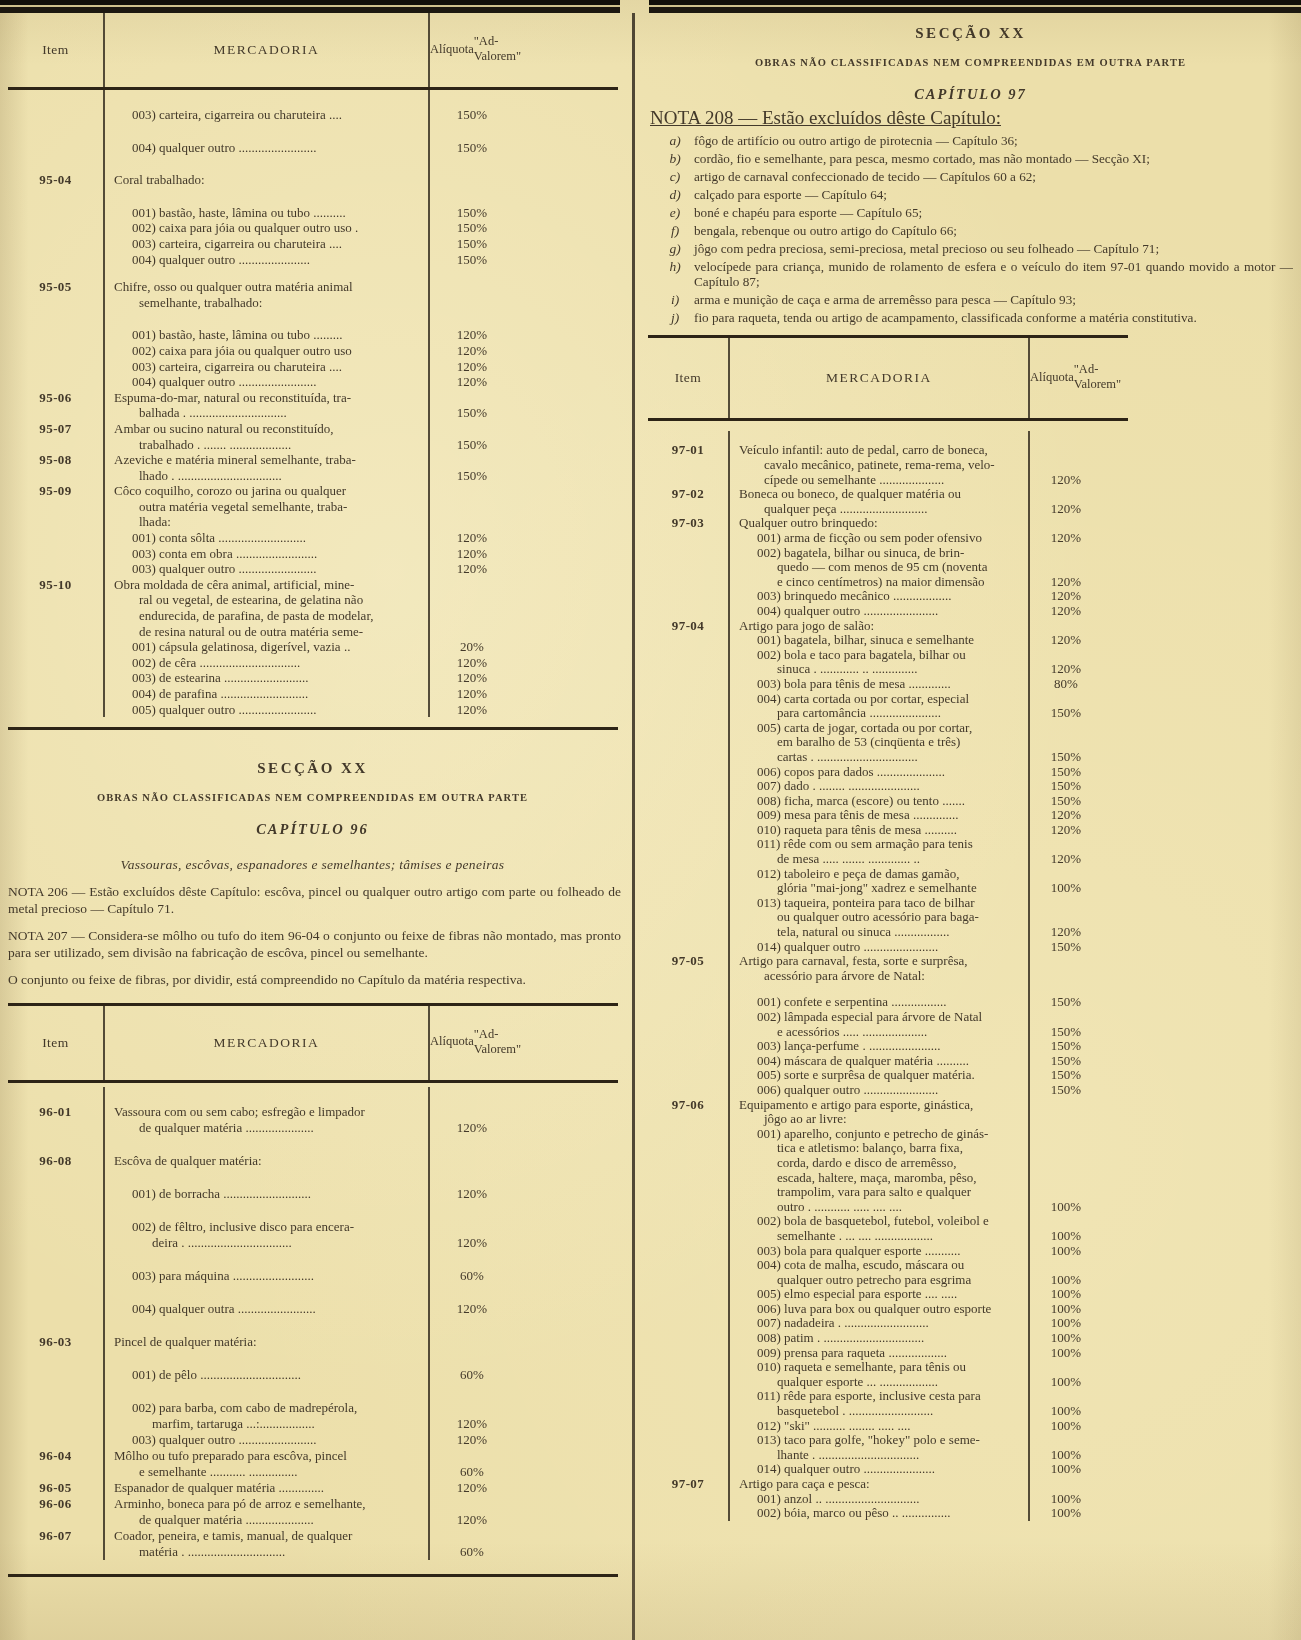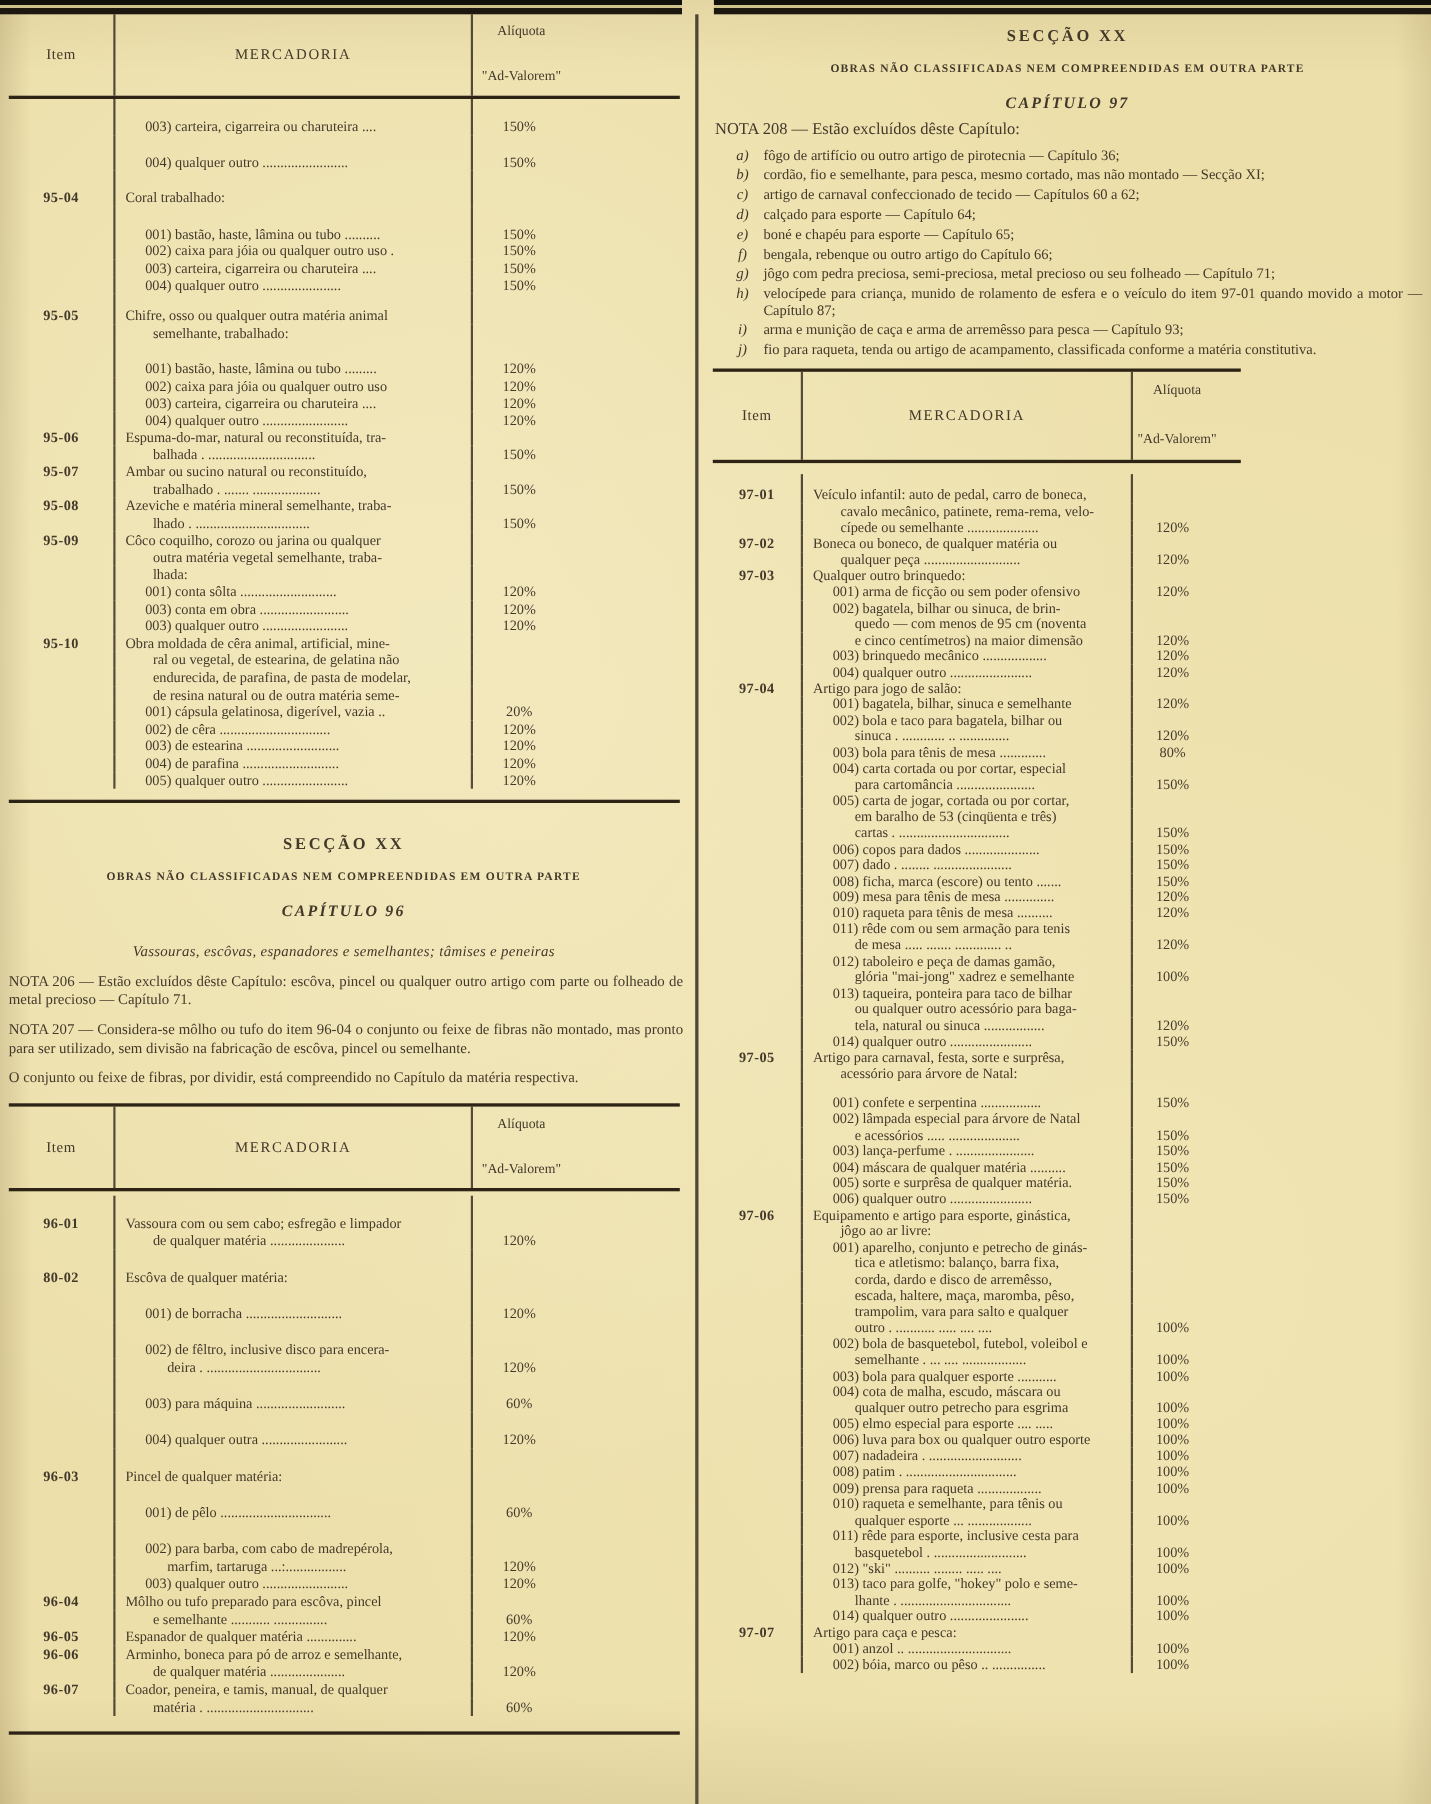--- a/index.html
+++ b/index.html
@@ -33,21 +33,21 @@
   .tblL{width:610px;--c1:95px;--c2:325px;--c3:190px;}
   .tblR{width:480px;--c1:80px;--c2:300px;--c3:100px;}
   .tbl-top{border-top:3px solid #2d2416;}
   .tbl-bot{border-bottom:3px solid #2d2416;}
   .thdr{display:grid;grid-template-columns:var(--c1) var(--c2) var(--c3);
     border-bottom:3px solid #2d2416;}
   .th{font-size:13.5px;}
   .th-item{display:flex;align-items:center;justify-content:center;letter-spacing:.5px;}
   .th-merc{border-left:2px solid rgba(45,37,25,.8);display:flex;align-items:center;justify-content:center;
     letter-spacing:1.5px;}
-  .th-aliq{border-left:2px solid rgba(45,37,25,.8);display:flex;flex-direction:column;
+  .th-aliq{border-left:2px solid rgba(45,37,25,.8);display:flex;flex-direction:row;
     justify-content:space-between;align-items:center;font-size:12.5px;}
   .tblL .thdr{height:74px;}
   .tblR .thdr{height:80px;}
   .tblL .th-aliq{padding:8px 100px 10px 0;}
   .tblR .th-aliq{padding:9px 18px 11px 0;}
   .trow{display:grid;grid-template-columns:var(--c1) var(--c2) var(--c3);}
   .trow>div{padding-top:0;}
   .trow.g2>div{padding-top:12px;}
   .trow.g3>div{padding-top:17px;}
   .tc-item{text-align:center;font-weight:bold;font-size:13px;letter-spacing:.4px;}
@@ -70,21 +70,21 @@
   
   .sec{text-align:center;}
   .sec-title{font-weight:bold;font-size:15px;letter-spacing:2.5px;}
   .sec-sub{font-weight:bold;font-size:10.5px;letter-spacing:1.1px;margin-top:15px;}
   .sec-chap{font-style:italic;font-weight:bold;font-size:14.5px;letter-spacing:2px;margin-top:18px;}
   .sec-subject{font-style:italic;font-size:13.5px;margin-top:19px;letter-spacing:.3px;}
   .sec-par{font-size:13.5px;line-height:16.5px;text-align:justify;margin:11px 4px 0 8px;}
   .secL{margin-top:30px;margin-bottom:14px;}
   .secL .sec-par{text-align:justify;}
   .secR{margin-top:12px;}
-  .secR .sec-nota{font-size:15px;line-height:16px;text-align:left;margin:7px 4px 0 10px;}
+  .secR .sec-nota{font-size:19px;line-height:16px;text-align:left;margin:7px 4px 0 10px;text-decoration:underline;}
   .excl{margin:8px 6px 10px 10px;}
   .excl-item{display:grid;grid-template-columns:44px 1fr;margin-top:3.2px;}
   .excl-letter{font-style:italic;font-size:13.5px;line-height:14.8px;padding-left:6px;}
   .excl-text{font-size:13.2px;line-height:14.8px;text-align:justify;padding-right:2px;}
 </style>
 </head>
 <body>
 
 <div class="paper"></div>
 <div class="topbar l"></div>
@@ -374,21 +374,21 @@
             <div class="tc tc-aliq"></div>
           </div>
           <div class="trow g0">
             <div class="tc tc-item"></div>
             <div class="tc tc-merc">
               <div class="ml ind1">de qualquer matéria .....................</div>
             </div>
             <div class="tc tc-aliq"><span class="pct">120%</span></div>
           </div>
           <div class="trow g3">
-            <div class="tc tc-item">80-02</div>
+            <div class="tc tc-item">96-08</div>
             <div class="tc tc-merc">
               <div class="ml ind0">Escôva de qualquer matéria:</div>
             </div>
             <div class="tc tc-aliq"></div>
           </div>
           <div class="trow g3">
             <div class="tc tc-item"></div>
             <div class="tc tc-merc">
               <div class="ml ind2">001) de borracha ...........................</div>
             </div>

